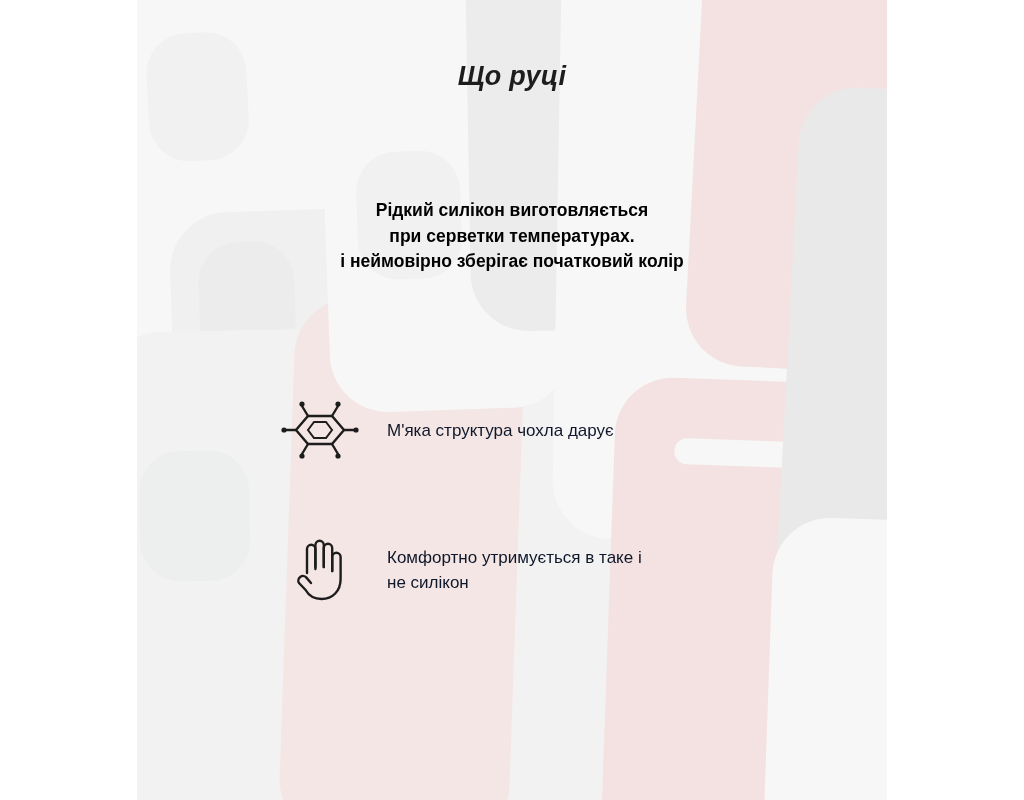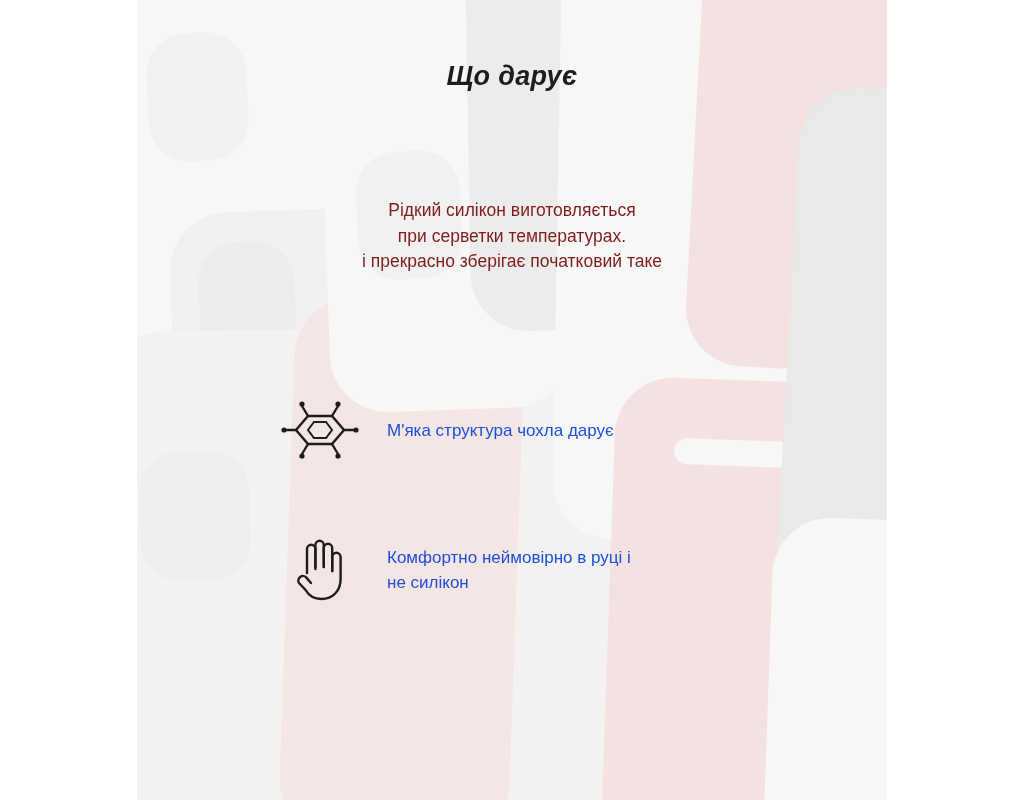--- a/index.html
+++ b/index.html
@@ -71,24 +71,24 @@
     letter-spacing: 0.3px;
   }
   .title .l2 { letter-spacing: 1.2px; }
 
   .intro {
     position: absolute;
     left: 0;
     right: 0;
     top: 198px;
     text-align: center;
-    color: #7f1d1d;
+    color: #000000;
     font-size: 17.5px;
     line-height: 25.5px;
-    font-weight: normal;
+    font-weight: bold;
   }
 
   .features {
     position: absolute;
     left: 140px;
     top: 360px;
     width: 520px;
   }
   .feature {
     position: relative;
@@ -98,21 +98,21 @@
   }
   .feature .ico {
     width: 86px;
     min-width: 86px;
     height: 86px;
     display: flex;
     align-items: center;
     justify-content: center;
   }
   .feature .txt {
-    color: #1d4ed8;
+    color: #0f172a;
     font-size: 17px;
     line-height: 25px;
     padding-left: 24px;
     font-weight: normal;
   }
   svg { display: block; }
 </style>
 </head>
 <body>
 
@@ -159,27 +159,27 @@
       <div class="case dgrey" style="left:650px; top:90px; width:220px; height:560px; transform:rotate(3deg);"></div>
 
       <div class="case white" style="left:630px; top:520px; width:240px; height:420px; transform:rotate(2deg);"></div>
 
       <div style="position:absolute; inset:0; background:rgba(242,242,242,0.62);"></div>
     </div>
 
     <div id="content">
 
       <div class="title">
-        <div class="l1">Що дарує</div>
+        <div class="l1">Що руці</div>
       </div>
 
       <div class="intro">
         <div>Рідкий силікон виготовляється</div>
         <div>при серветки температурах.</div>
-        <div>і прекрасно зберігає початковий таке</div>
+        <div>і неймовірно зберігає початковий колір</div>
       </div>
 
       <div class="features">
 
         <div class="feature">
           <div class="ico">
             <svg width="80" height="80" viewBox="0 0 80 80" fill="none" stroke="#1d1d1d" stroke-width="2.4" stroke-linecap="round">
               <polygon points="28,26 52,26 64,40 52,54 28,54 16,40" fill="none"></polygon>
               <polygon points="34,32 46,32 52,40 46,48 34,48 28,40" fill="none" stroke-width="2"></polygon>
               <line x1="28" y1="26" x2="22" y2="16"></line>
@@ -205,21 +205,21 @@
         <div class="feature">
           <div class="ico">
             <svg width="74" height="74" viewBox="0 0 74 74" fill="none" stroke="#1d1d1d" stroke-width="2.4" stroke-linejoin="round" stroke-linecap="round">
               <path d="M24 40 V16 a4.2 4.2 0 0 1 8.4 0 V36"></path>
               <path d="M32.4 34 V12 a4.2 4.2 0 0 1 8.4 0 V34"></path>
               <path d="M40.8 34 V15 a4.2 4.2 0 0 1 8.4 0 V38"></path>
               <path d="M49.2 38 V24 a4.2 4.2 0 0 1 8.4 0 V46 c0 12 -8 20 -19 20 c-8 0 -12.6 -3 -16 -9 L16 50 a4.6 4.6 0 0 1 7.4 -5.4 L28 50"></path>
             </svg>
           </div>
           <div class="txt">
-            <div>Комфортно неймовірно в руці і</div>
+            <div>Комфортно утримується в таке і</div>
             <div>не силікон</div>
           </div>
         </div>
 
       </div>
     </div>
   </div>
 </div>
 
 </body></html>

